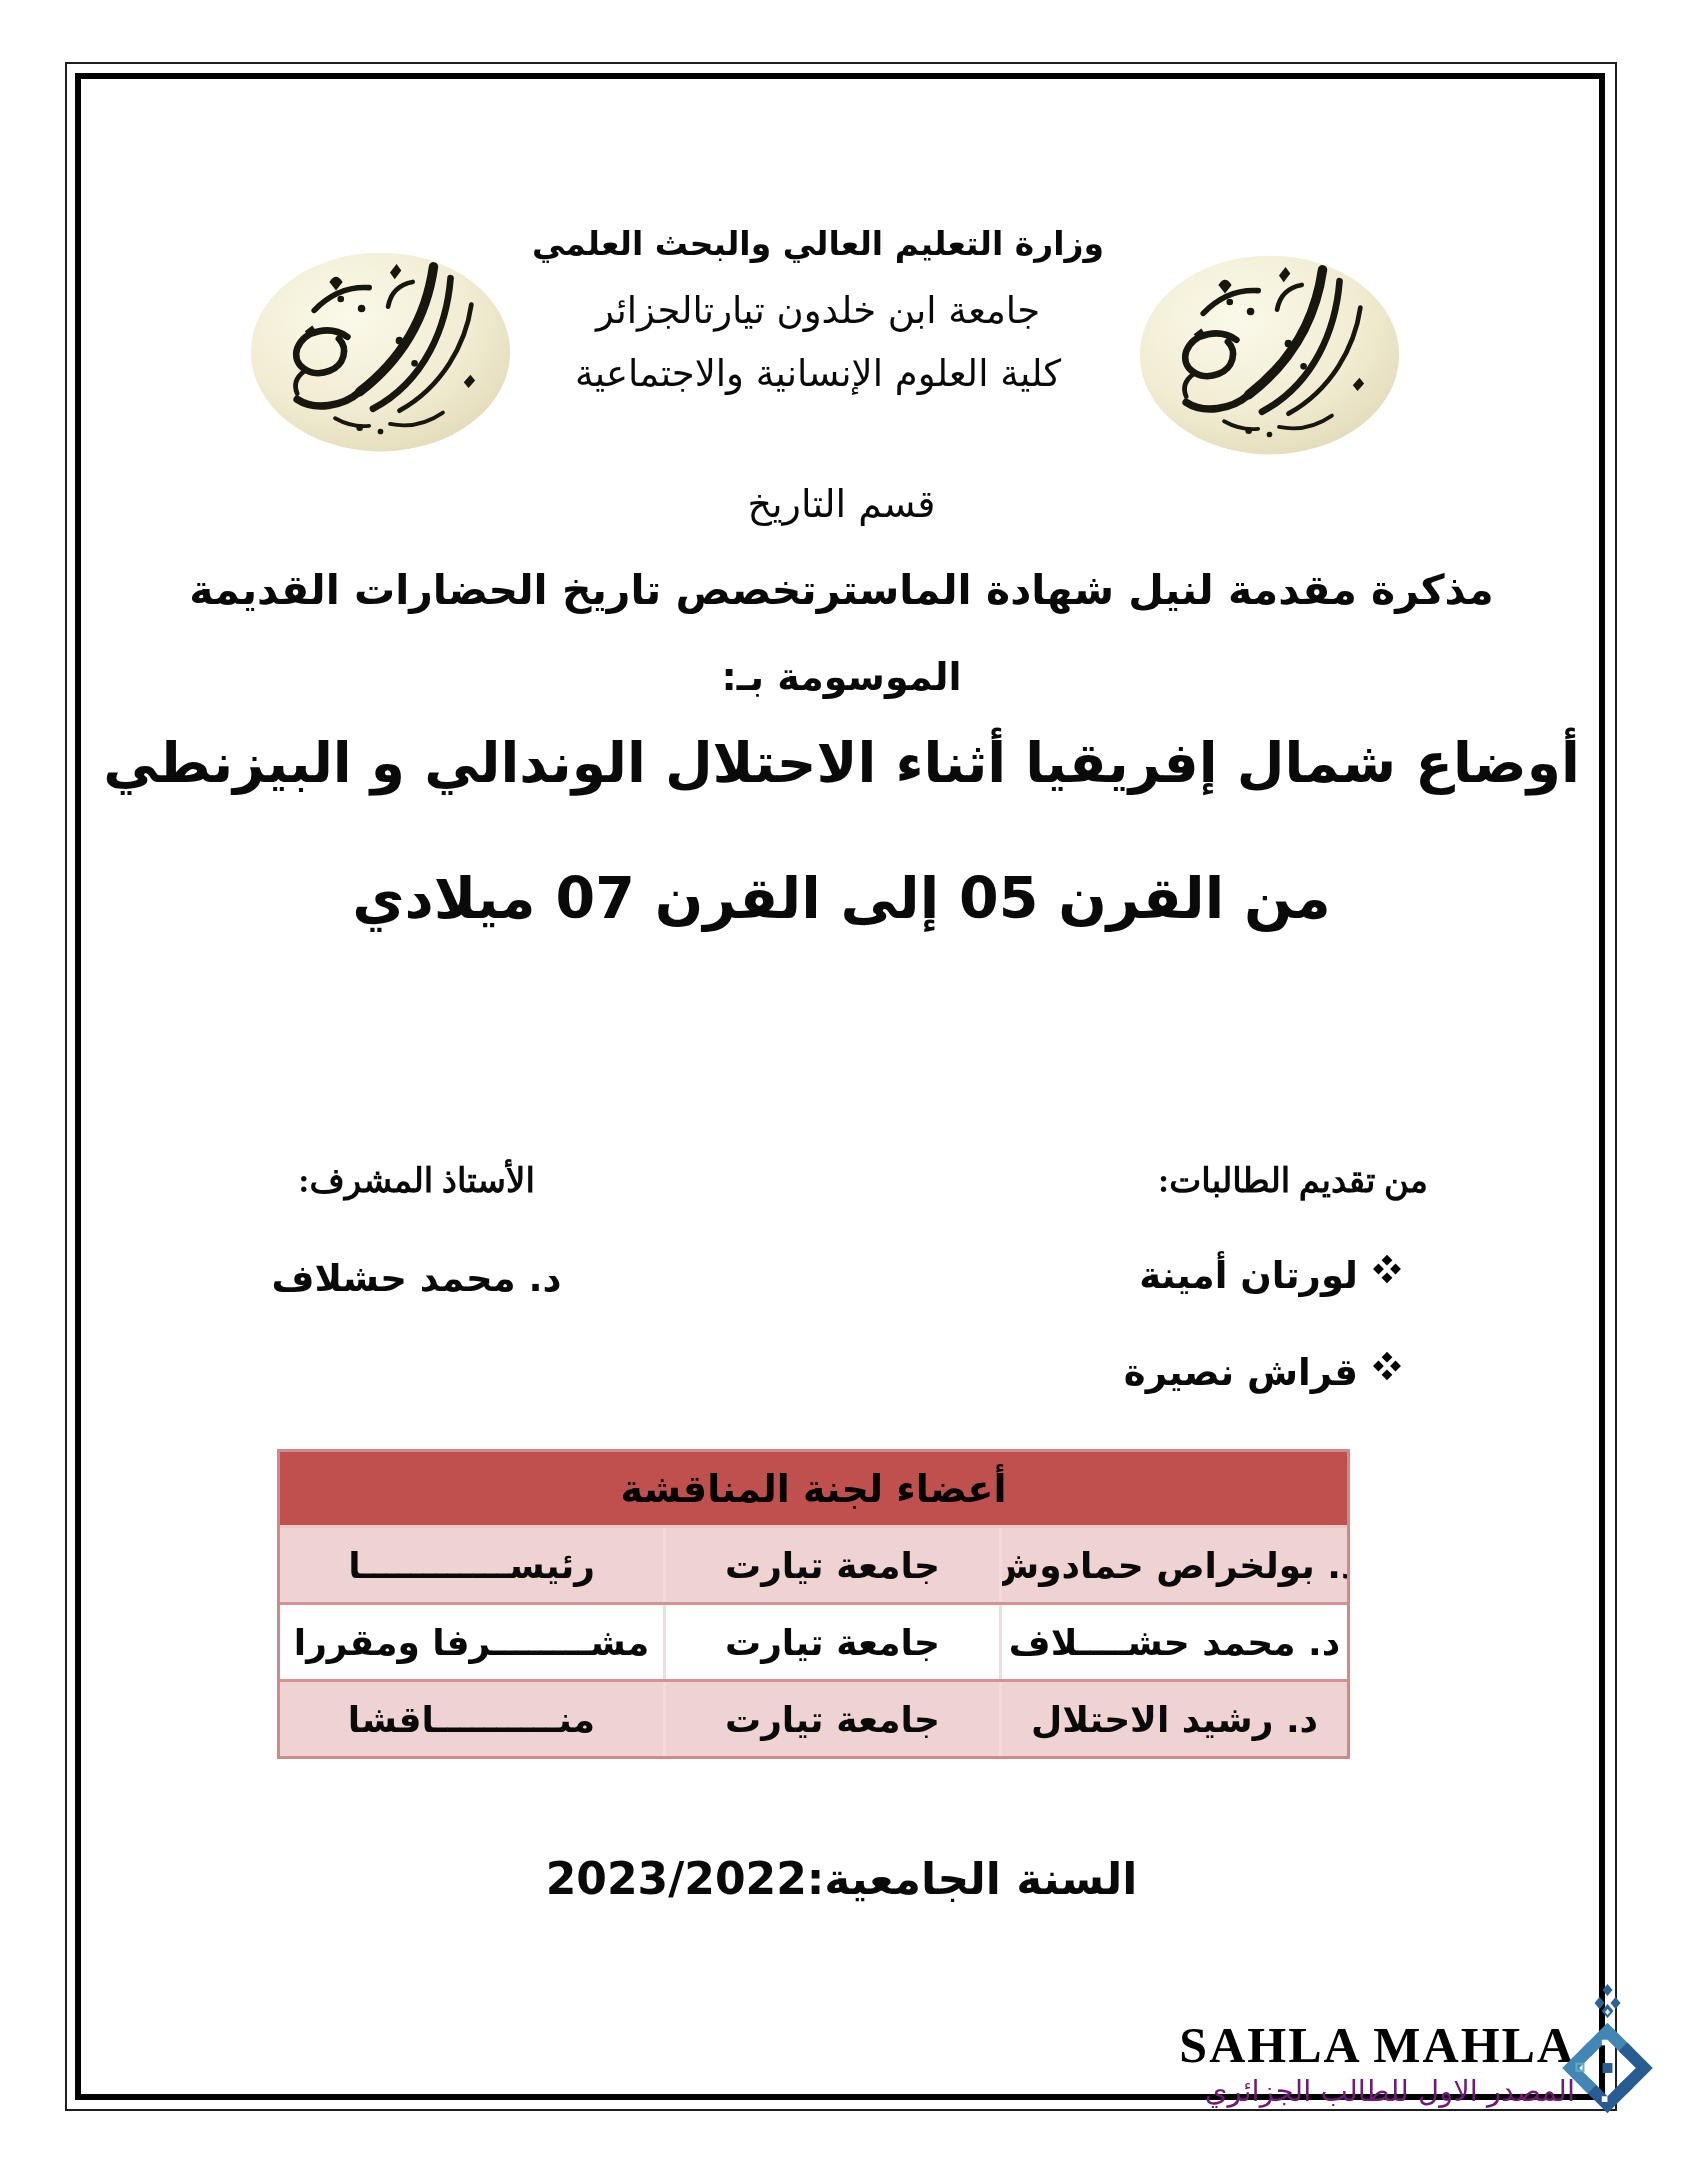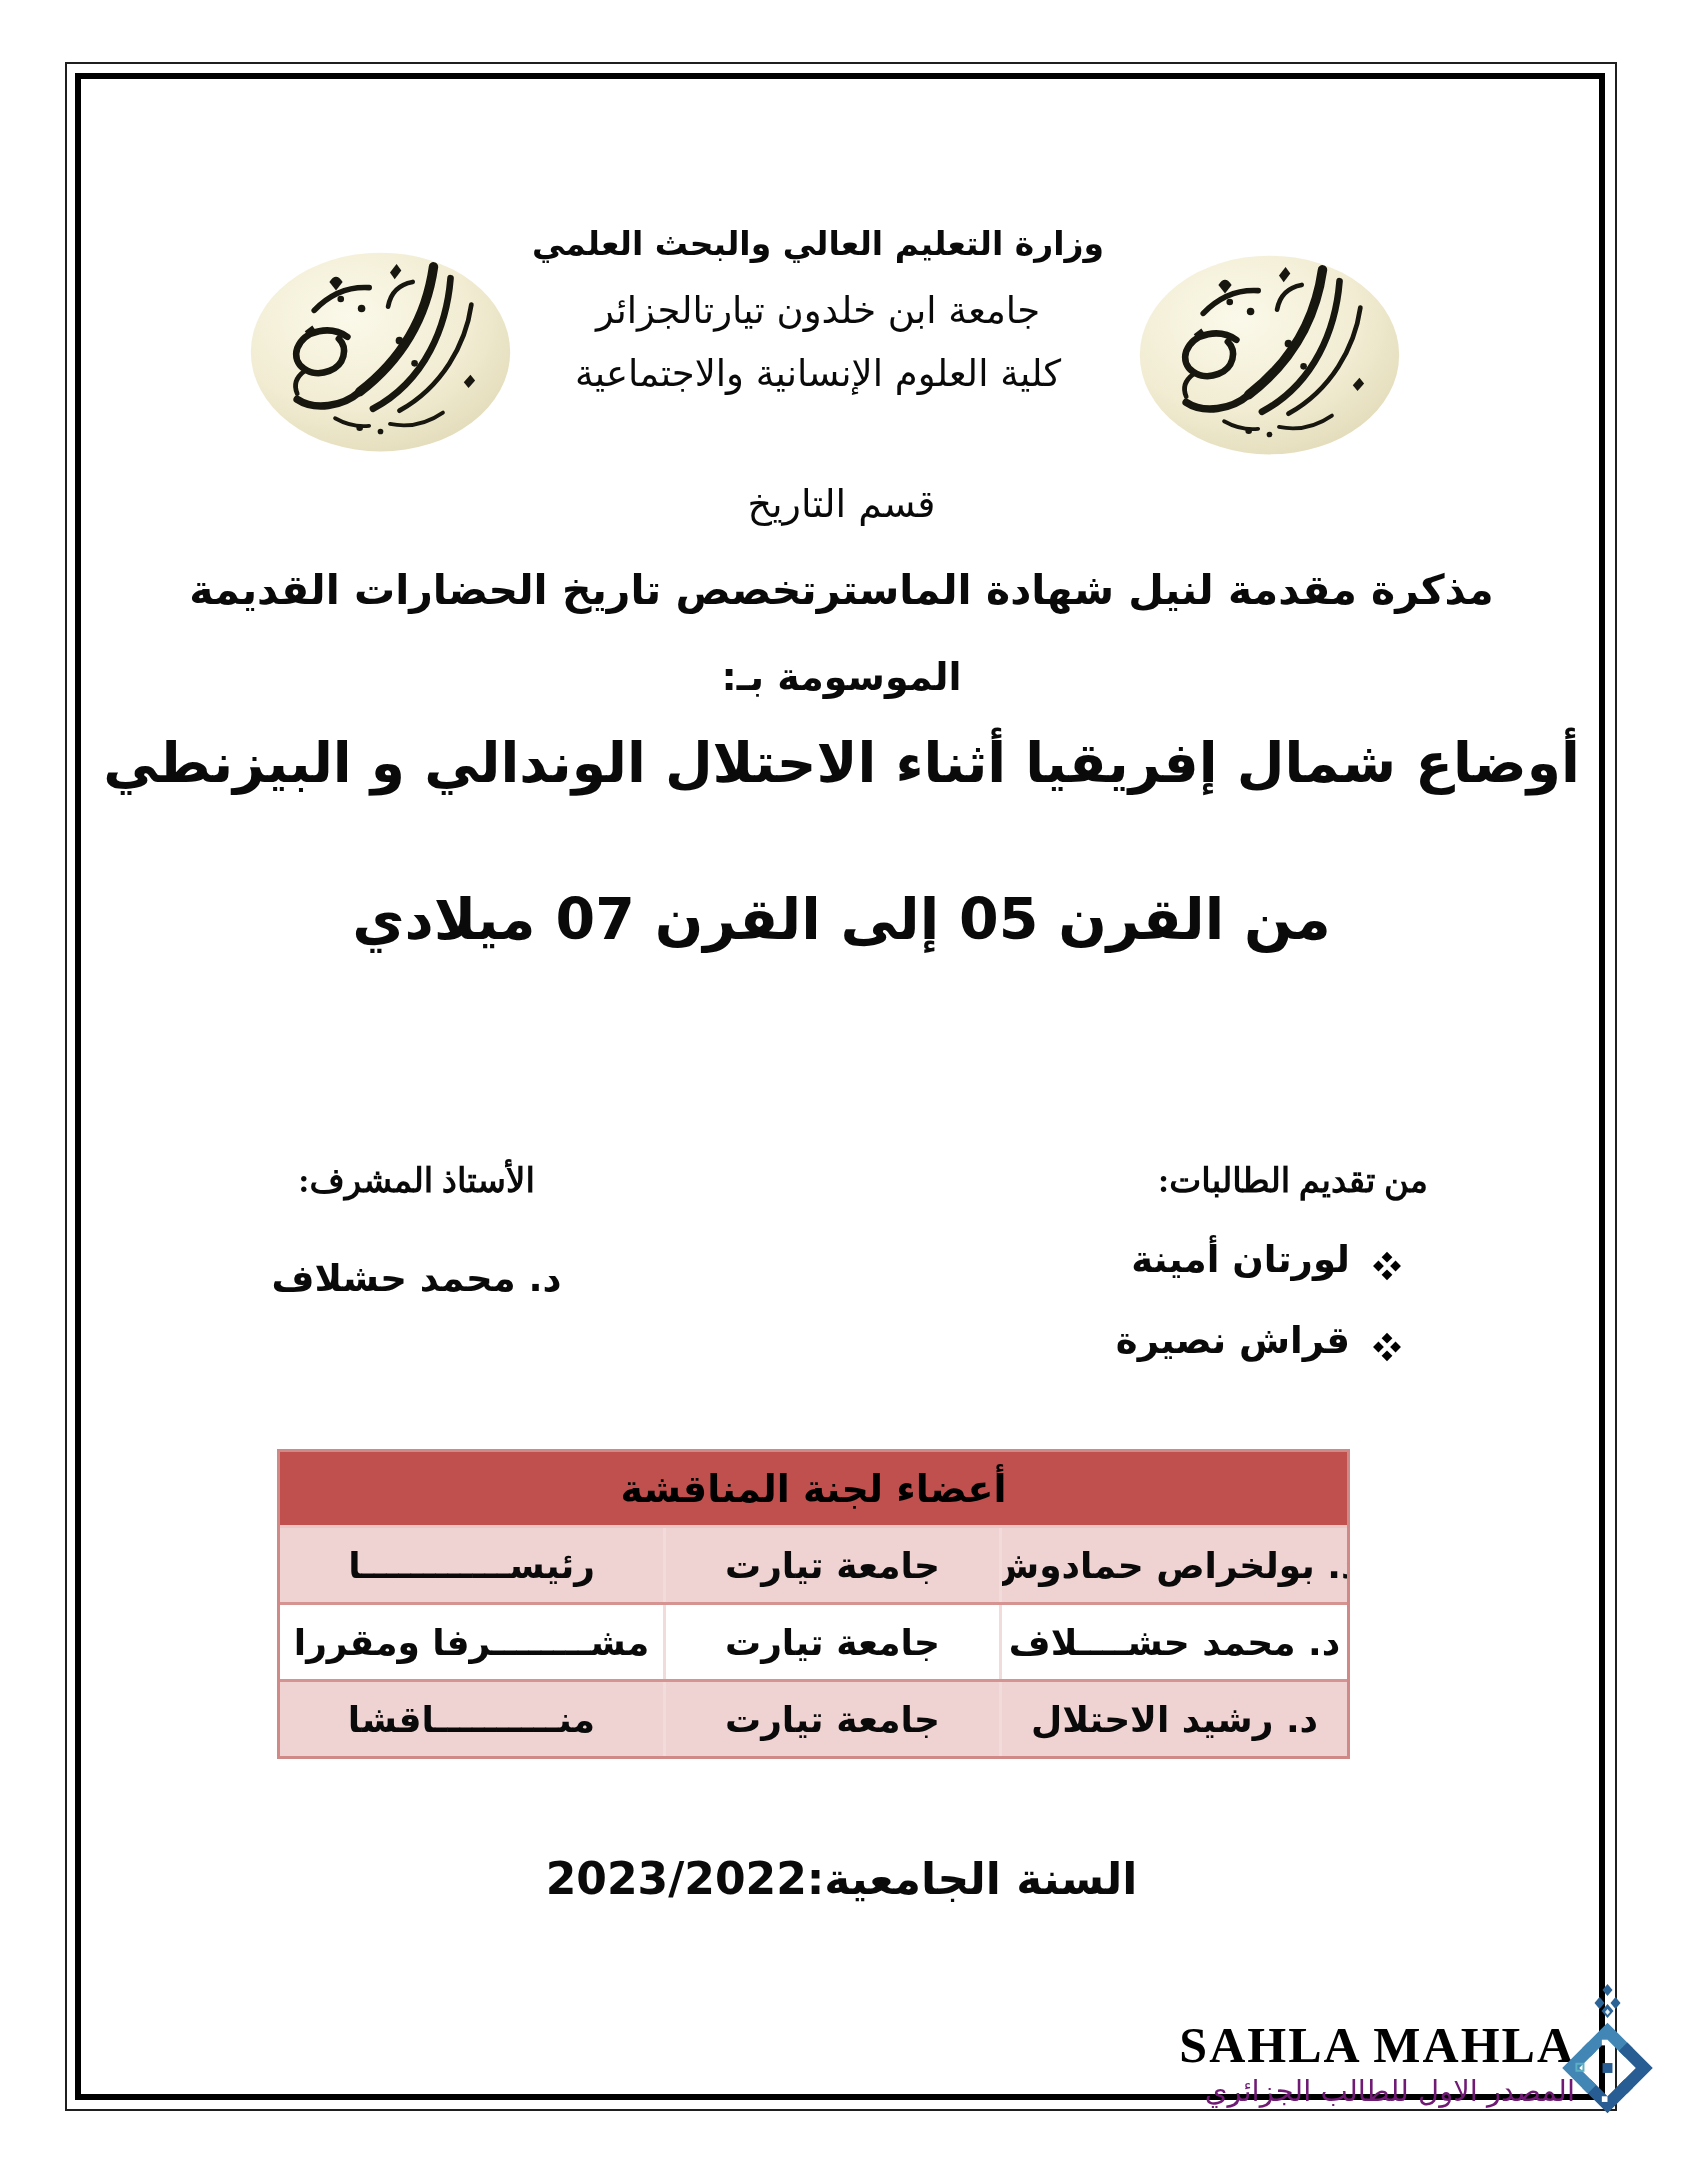--- a/index.html
+++ b/index.html
@@ -21,26 +21,26 @@
   .hdr-block{position:absolute;left:505px;top:224px;width:626px;text-align:center;direction:rtl;}
   .hdr-ministry{font-size:33px;font-weight:bold;margin-bottom:26px;white-space:nowrap;}
   .hdr-university{font-size:37px;margin-bottom:20px;white-space:nowrap;}
   .hdr-faculty{font-size:37px;white-space:nowrap;}
 
   .centerline{position:absolute;left:0;width:100%;text-align:center;direction:rtl;white-space:nowrap;}
   .dept{top:482px;font-size:38px;}
   .degree{top:566px;font-size:41px;font-weight:bold;}
   .titled{top:655px;font-size:38px;font-weight:bold;}
   .title1{top:731px;font-size:55px;font-weight:bold;}
-  .title2{top:886px;font-size:57px;font-weight:bold;}
+  .title2{top:865px;font-size:57px;font-weight:bold;}
 
   
   .students-block{position:absolute;left:921px;top:1160px;width:507px;direction:rtl;text-align:right;}
   .presenter-label{font-size:34px;font-weight:bold;white-space:nowrap;font-family:Liberation Serif, serif;}
-  .student-row{display:flex;align-items:flex-end;gap:22px;margin-top:38px;margin-right:26px;
+  .student-row{display:flex;align-items:flex-start;gap:14px;margin-top:54px;margin-right:26px;
                font-size:37px;font-weight:bold;white-space:nowrap;}
   .bullet-icon{width:30px;height:30px;flex:0 0 auto;}
   .supervisor-block{position:absolute;left:248px;top:1160px;width:337px;direction:rtl;text-align:center;}
   .supervisor-name{margin-top:57px;font-size:37px;font-weight:bold;white-space:nowrap;}
 
   
   .ctable{position:absolute;left:277px;top:1449px;width:1073px;direction:rtl;
           border:3px solid #cf8a88;background:#eab308;box-sizing:border-box;}
   .ctable-header{height:76px;background:#c0504d;display:flex;align-items:center;justify-content:center;
                  font-size:38px;font-weight:bold;color:#000;border-bottom:3px solid #ecc6c5;box-sizing:border-box;}

